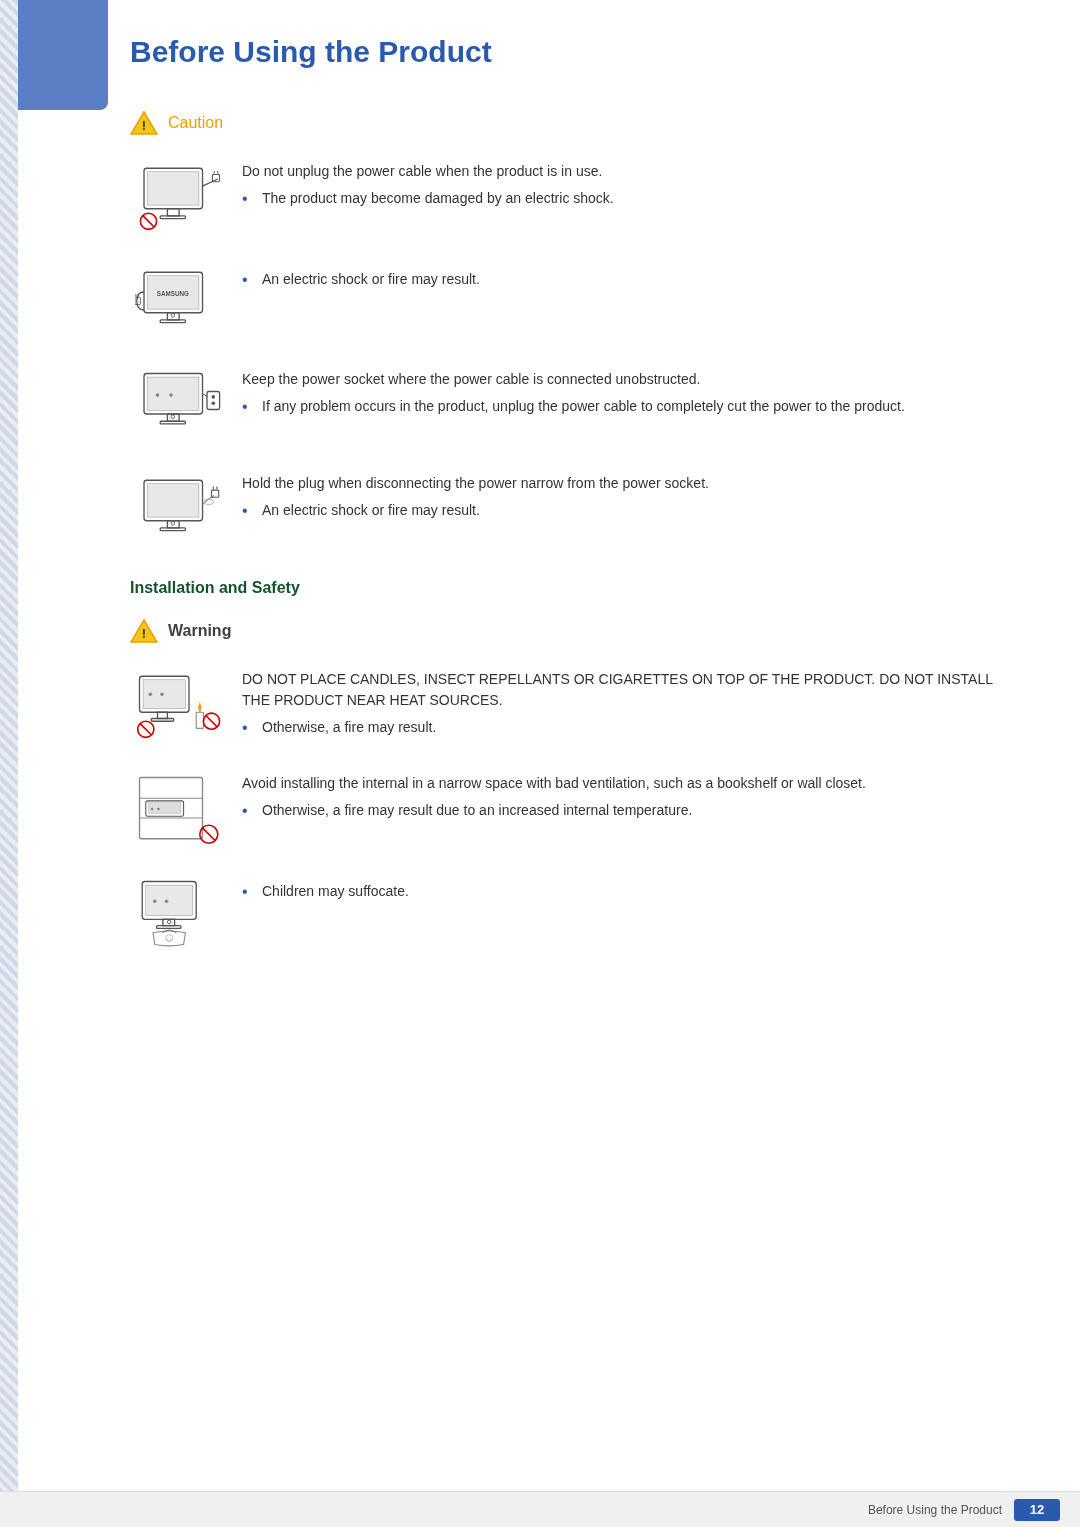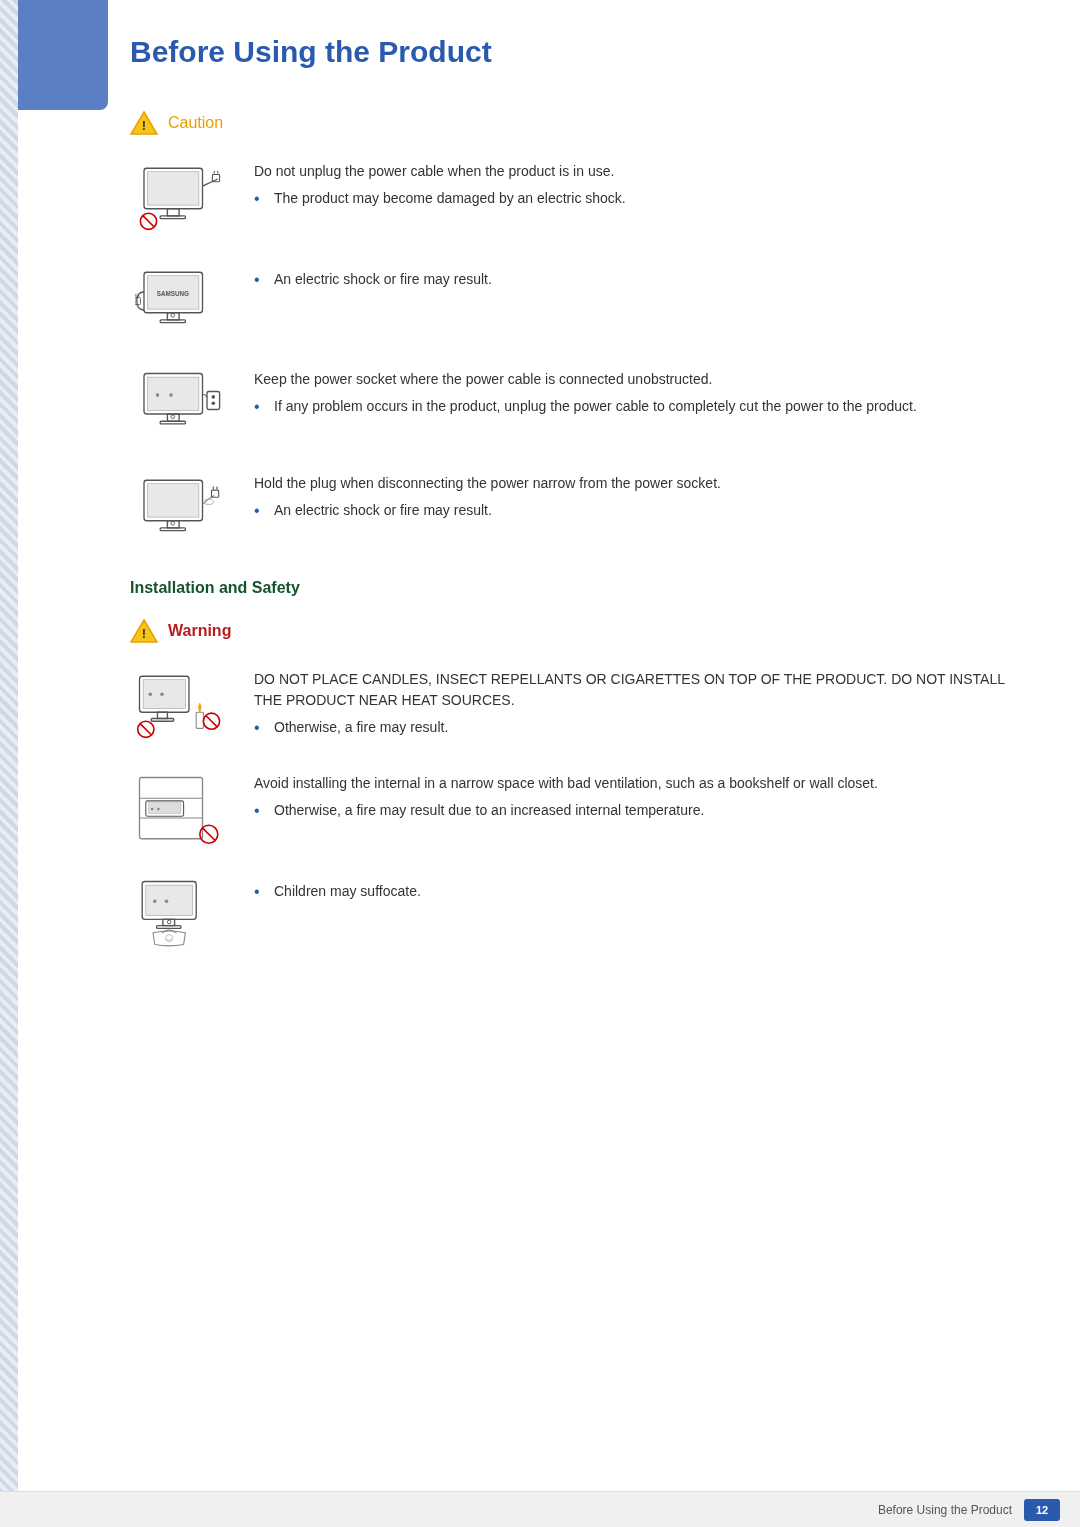--- a/index.html
+++ b/index.html
@@ -85,28 +85,28 @@
 
     .alert-label-caution {
       font-size: 16px;
       font-weight: normal;
       color: #e8a000;
     }
 
     .alert-label-warning {
       font-size: 16px;
       font-weight: bold;
-      color: #b91c1c;
+      color: #404040;
     }
 
     
     .item-row {
       display: flex;
       align-items: flex-start;
-      gap: 24px;
+      gap: 12px;
       margin-bottom: 24px;
     }
 
     .item-image {
       width: 100px;
       min-width: 100px;
       display: flex;
       align-items: center;
       justify-content: center;
     }
@@ -171,23 +171,23 @@
     }
 
     .bottom-text {
       font-size: 12px;
       color: #555;
     }
 
     .bottom-page-num {
       background: #2a5aad;
       color: white;
-      font-size: 11px;
+      font-size: 13px;
       font-weight: bold;
-      width: 36px;
+      width: 46px;
       height: 22px;
       display: flex;
       align-items: center;
       justify-content: center;
       border-radius: 3px;
     }
 
     
     .monitor-svg {
       width: 90px;

